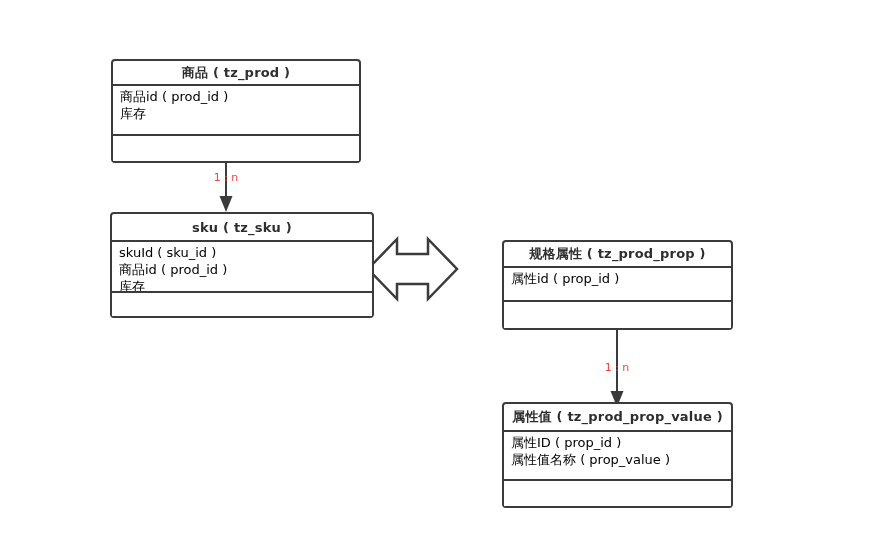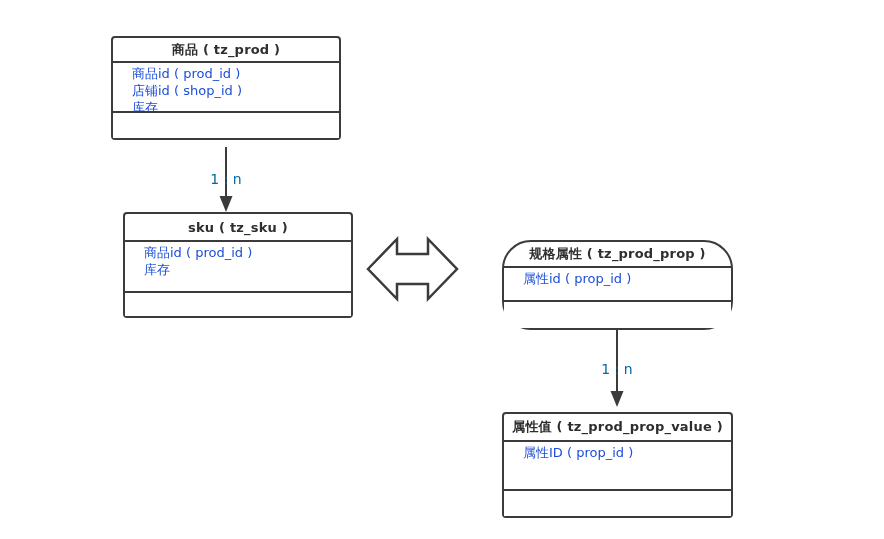--- a/index.html
+++ b/index.html
@@ -40,52 +40,52 @@
     font-size: 13px;
     font-weight: bold;
     color: #2e2e2e;
     letter-spacing: 0.2px;
     flex: 0 0 auto;
   }
   .entity-fields {
     box-sizing: border-box;
     border-bottom: 2px solid #3b3b3b;
     flex: 1 1 auto;
-    padding: 2px 6px 2px 19px;
+    padding: 2px 6px 2px 7px;
     font-size: 13px;
     line-height: 17px;
-    color: #1d4ed8;
+    color: #000000;
     overflow: hidden;
   }
   .entity-footer {
     flex: 0 0 auto;
     background: #ffffff;
   }
   
-  #entity-prod   { left: 111px; top: 36px;  width: 230px; height: 104px; }
+  #entity-prod   { left: 111px; top: 59px;  width: 250px; height: 104px; }
   #entity-prod   .entity-title  { height: 25px; }
   #entity-prod   .entity-footer { height: 25px; }
 
-  #entity-sku    { left: 123px; top: 212px; width: 230px; height: 106px; }
+  #entity-sku    { left: 110px; top: 212px; width: 264px; height: 106px; }
   #entity-sku    .entity-title  { height: 28px; }
   #entity-sku    .entity-footer { height: 23px; }
 
-  #entity-prop   { left: 502px; top: 240px; width: 231px; height: 90px; border-radius: 29px; }
+  #entity-prop   { left: 502px; top: 240px; width: 231px; height: 90px; }
   #entity-prop   .entity-title  { height: 26px; }
   #entity-prop   .entity-footer { height: 26px; }
 
-  #entity-value  { left: 502px; top: 412px; width: 231px; height: 106px; }
+  #entity-value  { left: 502px; top: 402px; width: 231px; height: 106px; }
   #entity-value  .entity-title  { height: 28px; }
   #entity-value  .entity-footer { height: 25px; }
 
   .rel-label {
     position: absolute;
     transform: translateX(-50%);
-    font-size: 14px;
-    color: #0369a1;
+    font-size: 11px;
+    color: #ef4444;
     white-space: pre;
   }
   #rel-label-1 { left: 226px; top: 171px; }
   #rel-label-2 { left: 617px; top: 361px; }
 </style>
 </head>
 <body>
 
 <div id="canvas">
 
@@ -101,48 +101,49 @@
       <polygon points="617,407 610.5,391 623.5,391" fill="#3b3b3b"></polygon>
     </g>
 
     <polygon points="368,269 397,239 397,254 428,254 428,239 457,269 428,299 428,284 397,284 397,299" fill="#ffffff" stroke="#3b3b3b" stroke-width="2.5" stroke-linejoin="miter"></polygon>
   </svg>
 
   <div class="entity" id="entity-prod">
     <div class="entity-title">商品 ( tz_prod )</div>
     <div class="entity-fields">
       <div class="field">商品id ( prod_id )</div>
-      <div class="field">店铺id ( shop_id )</div>
       <div class="field">库存</div>
     </div>
     <div class="entity-footer"></div>
   </div>
 
   <div class="rel-label" id="rel-label-1">1 : n</div>
 
   <div class="entity" id="entity-sku">
     <div class="entity-title">sku ( tz_sku )</div>
     <div class="entity-fields">
+      <div class="field">skuId ( sku_id )</div>
       <div class="field">商品id ( prod_id )</div>
       <div class="field">库存</div>
     </div>
     <div class="entity-footer"></div>
   </div>
 
   <div class="entity" id="entity-prop">
     <div class="entity-title">规格属性 ( tz_prod_prop )</div>
     <div class="entity-fields">
       <div class="field">属性id ( prop_id )</div>
     </div>
     <div class="entity-footer"></div>
   </div>
 
   <div class="rel-label" id="rel-label-2">1 : n</div>
 
   <div class="entity" id="entity-value">
     <div class="entity-title">属性值 ( tz_prod_prop_value )</div>
     <div class="entity-fields">
       <div class="field">属性ID ( prop_id )</div>
+      <div class="field">属性值名称 ( prop_value )</div>
     </div>
     <div class="entity-footer"></div>
   </div>
 
 </div>
 
 </body></html>

